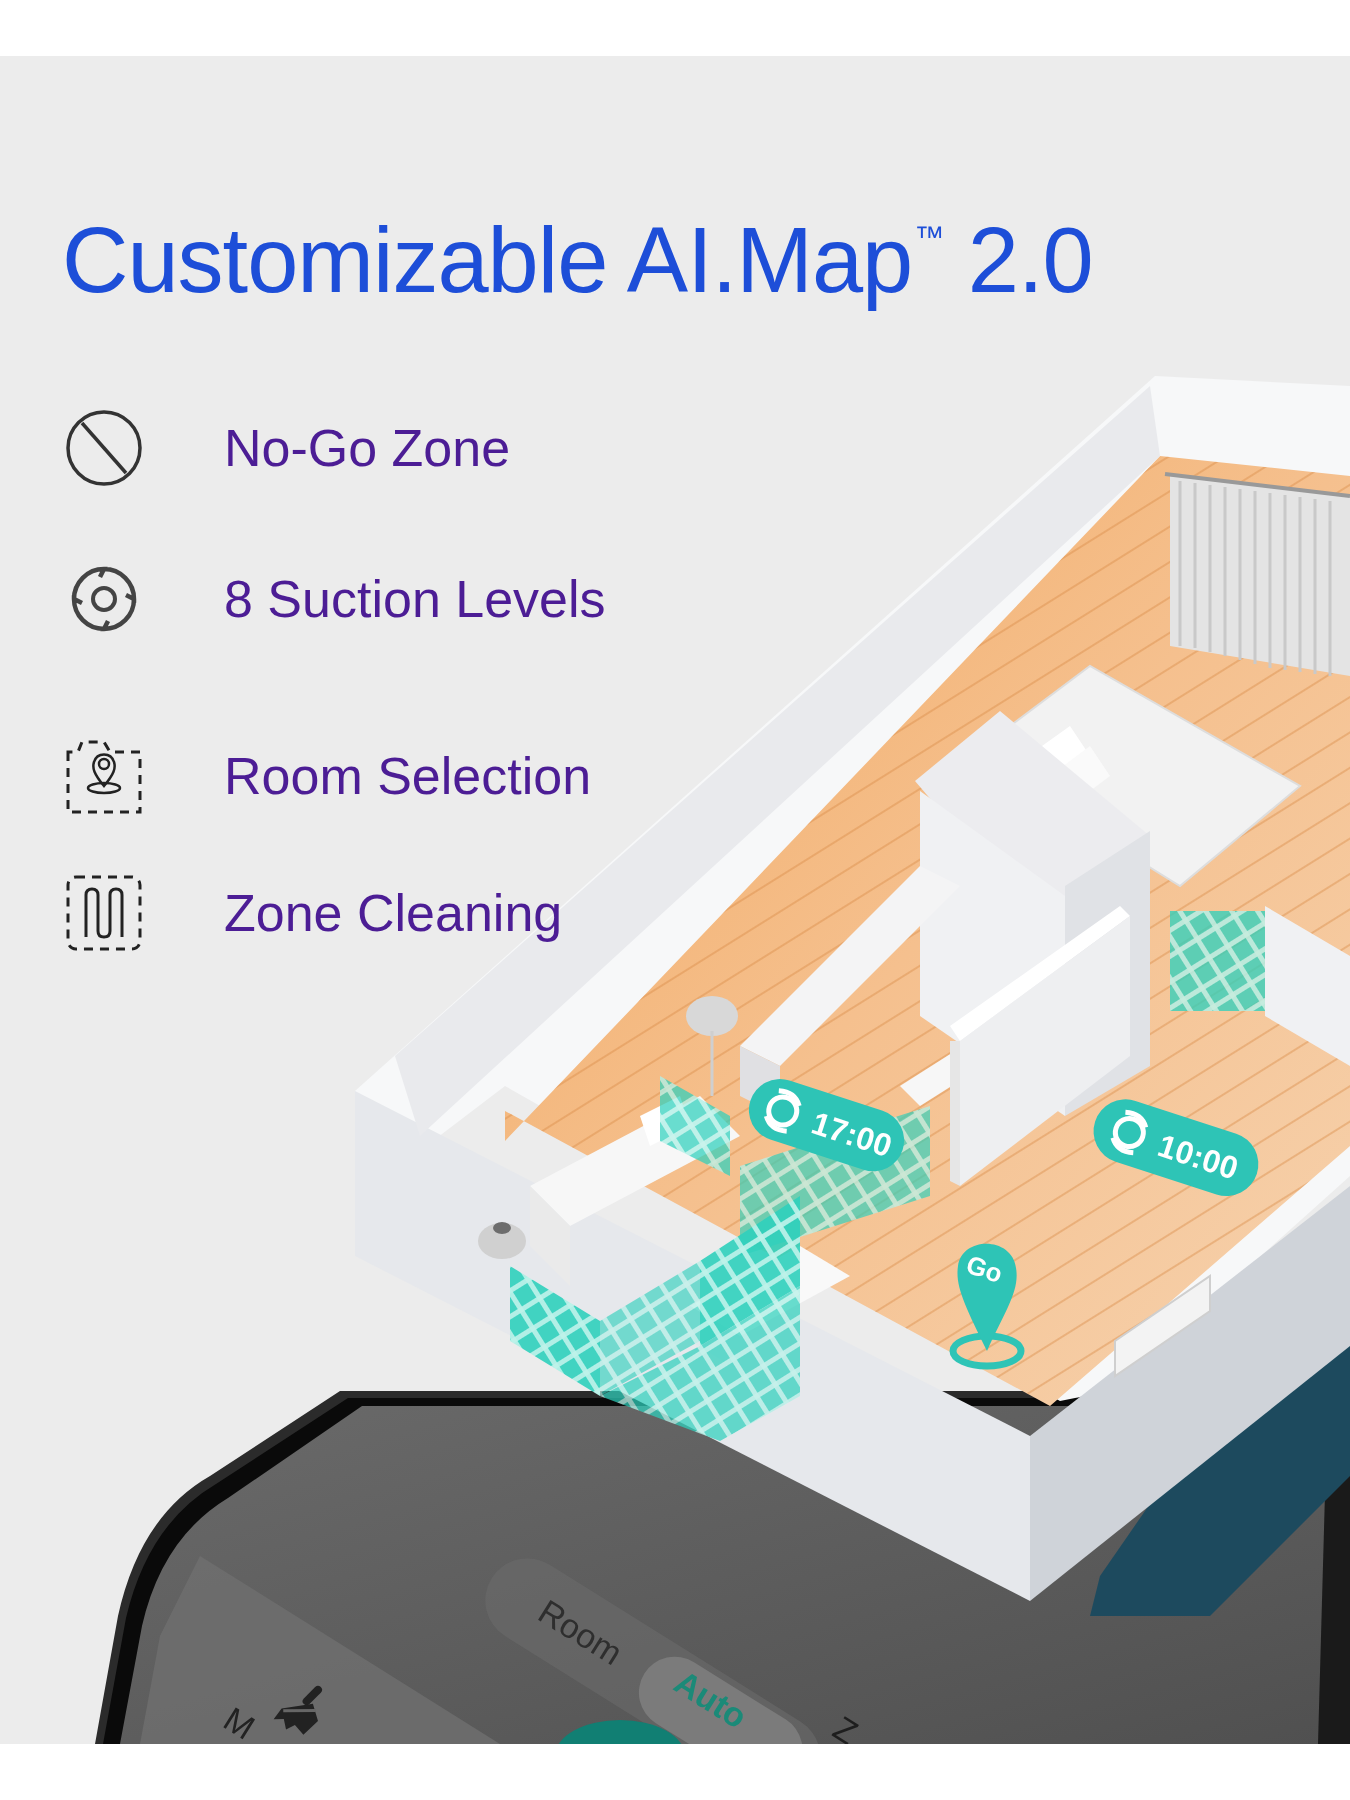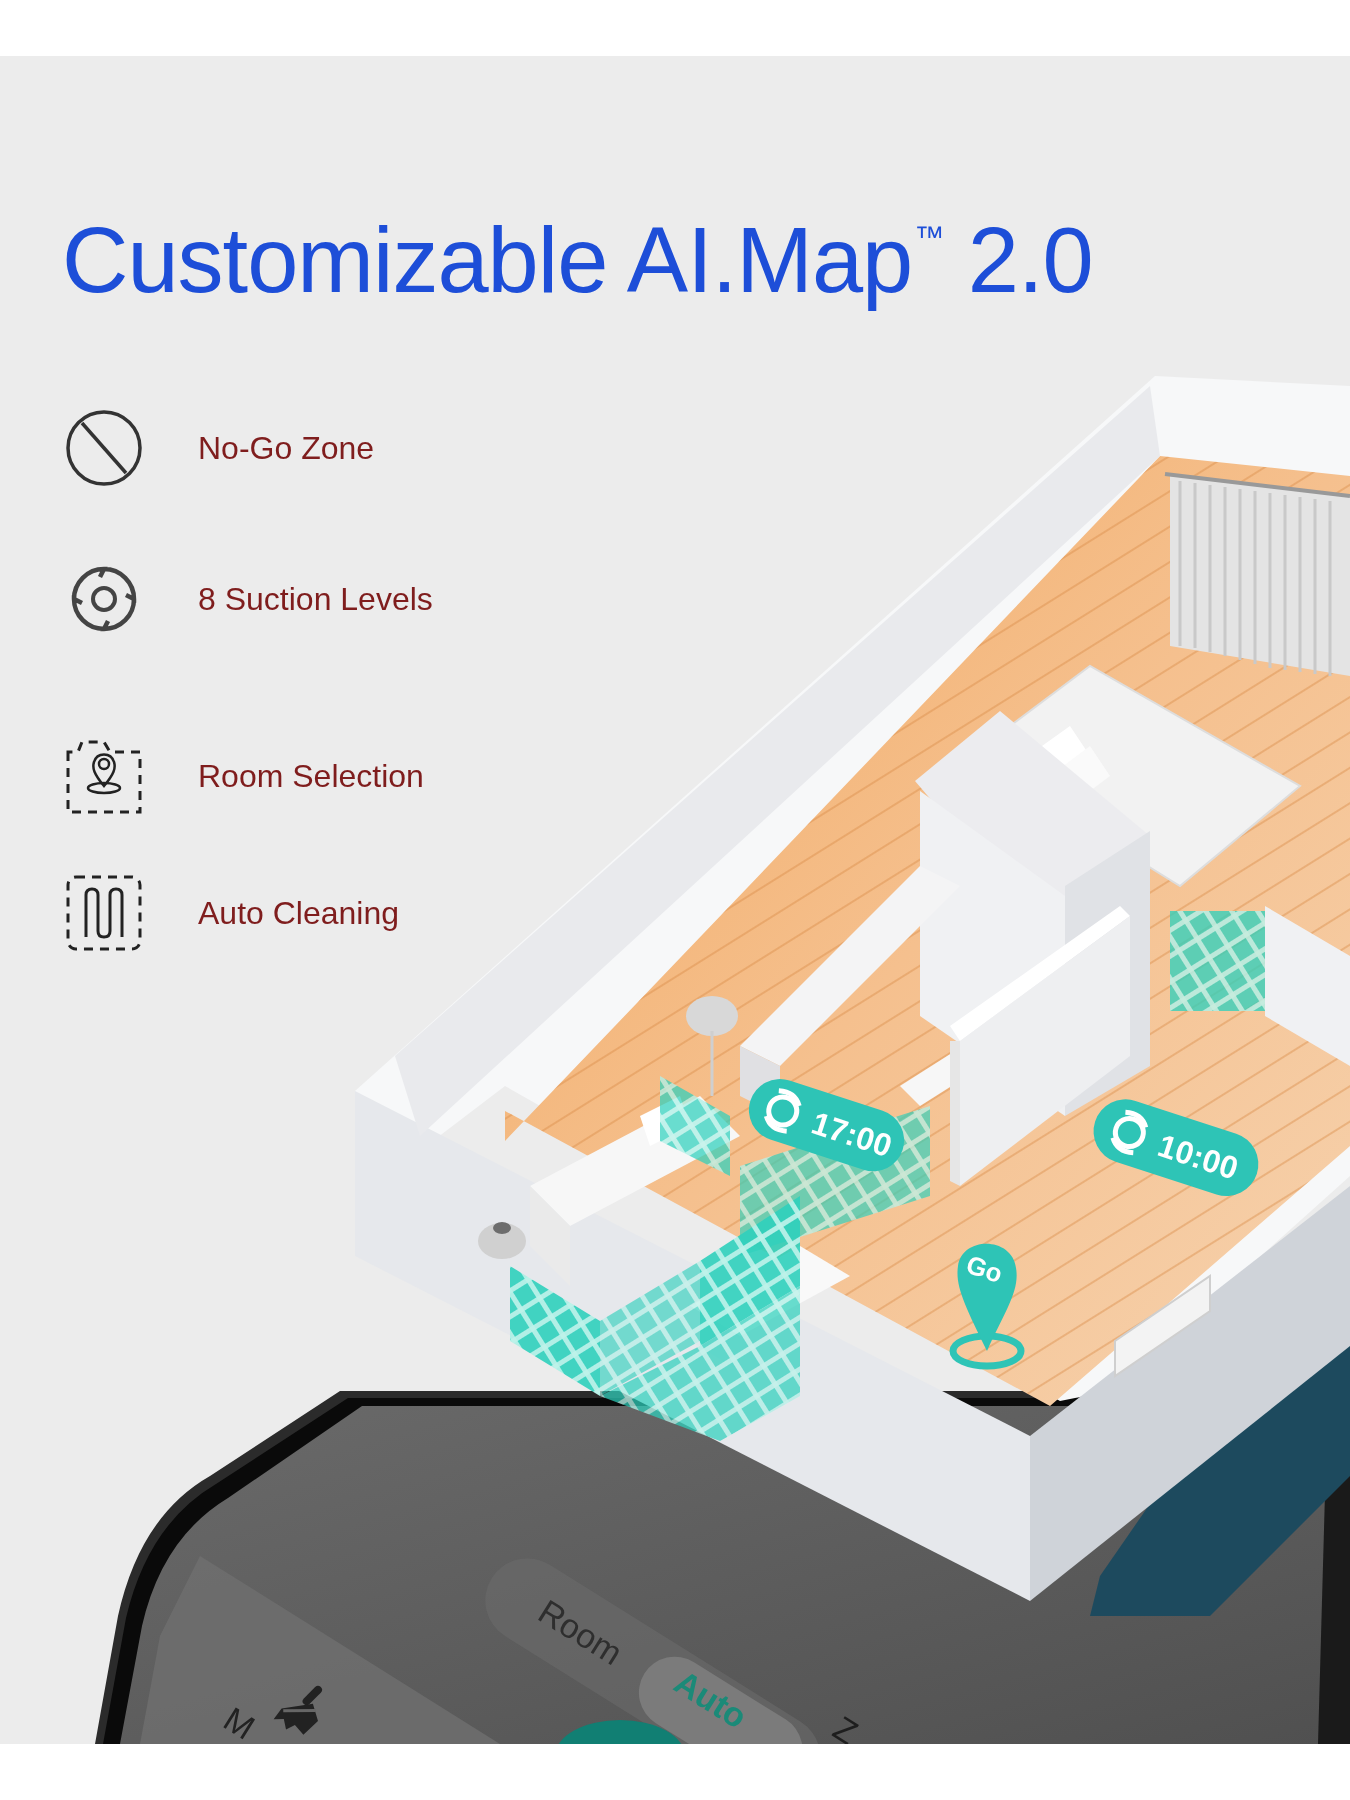--- a/index.html
+++ b/index.html
@@ -5,21 +5,21 @@
   html, body { margin:0; padding:0; }
   body { width:1350px; height:1800px; background:#ffffff; position:relative; overflow:hidden;
          font-family:"Liberation Sans", "DejaVu Sans", sans-serif; }
   .canvas { position:absolute; left:0; top:56px; width:1350px; height:1688px; background:#ececec; overflow:hidden; }
   .title { position:absolute; left:62px; top:124px; font-size:92px; font-weight:400; color:#1d4ed8;
            letter-spacing:-1px; white-space:nowrap;margin-top:28px; }
   .title sup { font-size:30px; vertical-align:top; position:relative; top:12px; margin-left:2px; }
   .features { position:absolute; left:64px; top:352px; }
   .feature { position:absolute; left:0; display:flex; align-items:center; width:520px; }
   .feature .icon { width:80px; height:80px; display:flex; align-items:center; justify-content:center; }
-  .feature .label { margin-left:54px; font-size:32px; color:#7f1d1d; white-space:nowrap; }
+  .feature .label { margin-left:80px; font-size:52px; color:#4c1d95; white-space:nowrap; }
   
   .scene { position:absolute; left:0; top:0; width:1350px; height:1688px; }
   .badge-text { font-family:"Liberation Sans", sans-serif; font-weight:700; fill:#ffffff; }
   .phone-label { position:absolute; font-size:34px; color:#2a2a2a; white-space:nowrap; }
 </style>
 </head>
 <body>
 
 <div class="canvas">
 
@@ -221,16 +221,16 @@
       </div>
       <div class="label">Room Selection</div>
     </div>
     <div class="feature" style="top:465px">
       <div class="icon">
         <svg width="80" height="80" viewBox="0 0 80 80">
           <rect x="4" y="4" width="72" height="72" rx="8" fill="none" stroke="#222" stroke-width="3" stroke-dasharray="9 7"></rect>
           <path d="M22 64 L22 22 Q22 16 28 16 Q34 16 34 22 L34 58 Q34 64 40 64 Q46 64 46 58 L46 22 Q46 16 52 16 Q58 16 58 22 L58 64" fill="none" stroke="#222" stroke-width="3"></path>
         </svg>
       </div>
-      <div class="label">Auto Cleaning</div>
+      <div class="label">Zone Cleaning</div>
     </div>
   </div>
 </div>
 
 </body></html>

